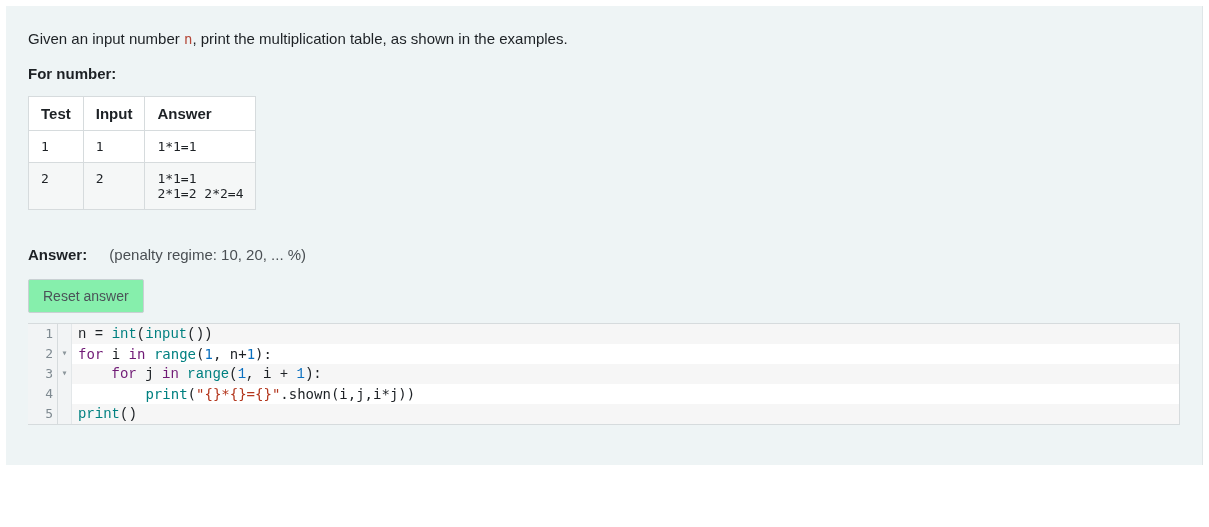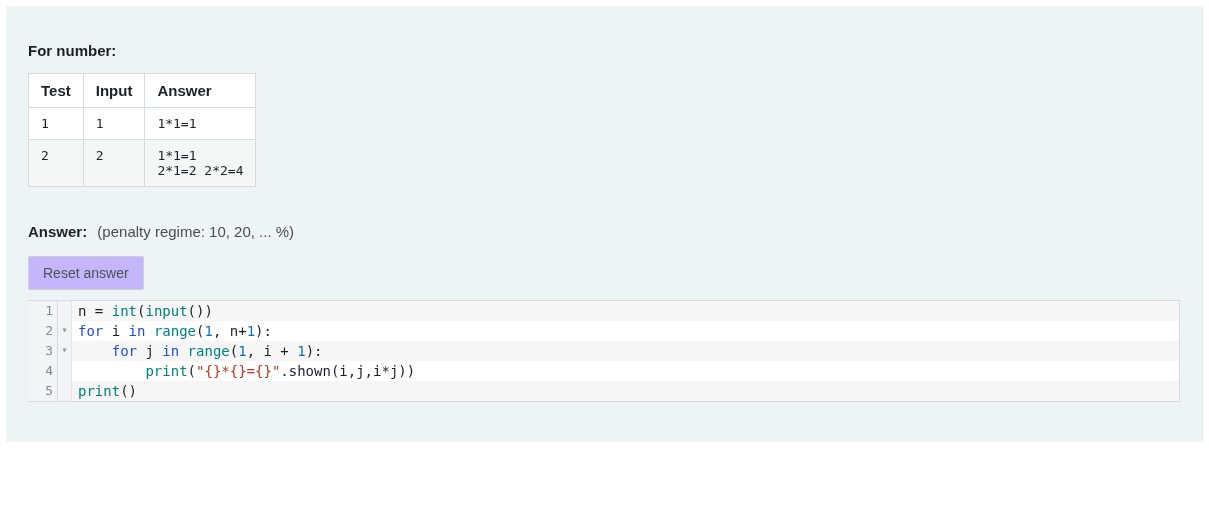--- a/index.html
+++ b/index.html
@@ -46,25 +46,25 @@
     font-weight: 700;
     margin-left: 32px;
   }
   table.examples tr.even td { background: #f5f7f7; }
 
   .answer-row {
     margin-top: 36px;
     font-size: 15px;
   }
   .answer-row .alabel { font-weight: 700; margin-top: 14px; }
-  .answer-row .penalty { color: #4a4f53; margin-left: 6px; }
+  .answer-row .penalty { color: #4a4f53; margin-left: 18px; }
 
   .reset-btn {
     margin-top: 16px;
-    background: #c4b5fd;
+    background: #86efac;
     border: 1px solid #c9d0d3;
     color: #4b5358;
     padding: 8px 14px;
     font-family: inherit;
     font-size: 14px;
     border-radius: 2px;
     cursor: pointer;
     display: inline-block;
   }
 
@@ -74,21 +74,21 @@
     border: 1px solid #d6dbdd;
     border-left: none;
     font-family: "Consolas", monospace;
     font-size: 14px;
   }
   .ed-line {
     display: flex;
     align-items: stretch;
     min-height: 20px;
   }
-  .ed-line.stripe .code-cell { background: #f6f6f6; }
+  .ed-line.stripe .code-cell { background: #f6f6f6; font-family: Liberation Mono, monospace; }
   .gutter {
     width: 30px;
     text-align: right;
     padding: 1px 4px 1px 0;
     color: #7f8a91;
     background: #f2f4f5;
     border-right: 1px solid #d6dbdd;
     user-select: none;
     font-size: 13px;
     line-height: 18px;
@@ -102,32 +102,35 @@
     font-size: 10px;
     line-height: 18px;
     user-select: none;
   }
   .code-cell {
     flex: 1;
     padding: 1px 6px;
     white-space: pre;
     line-height: 18px;
   }
-  .tok-kw    { color: #1d4ed8; }
+  .tok-kw    { color: #701a75; }
   .tok-builtin { color: #008080; }
   .tok-ident { color: #1d2125; }
   .tok-num   { color: #0a6fbf; }
   .tok-str   { color: #b3361d; }
   .tok-punc  { color: #1d2125; }
 </style>
 </head>
 <body>
 
 <div class="page">
 
+  <div class="prompt-text">
+    <span>Given an input number </span><code class="codevar">n</code><span>, print the multiplication table, as shown in the examples.</span>
+  </div>
 
   <div class="for-example">For number:</div>
 
   <table class="examples">
     <thead>
       <tr>
         <th>Test</th>
         <th>Input</th>
         <th>Answer</th>
       </tr>

